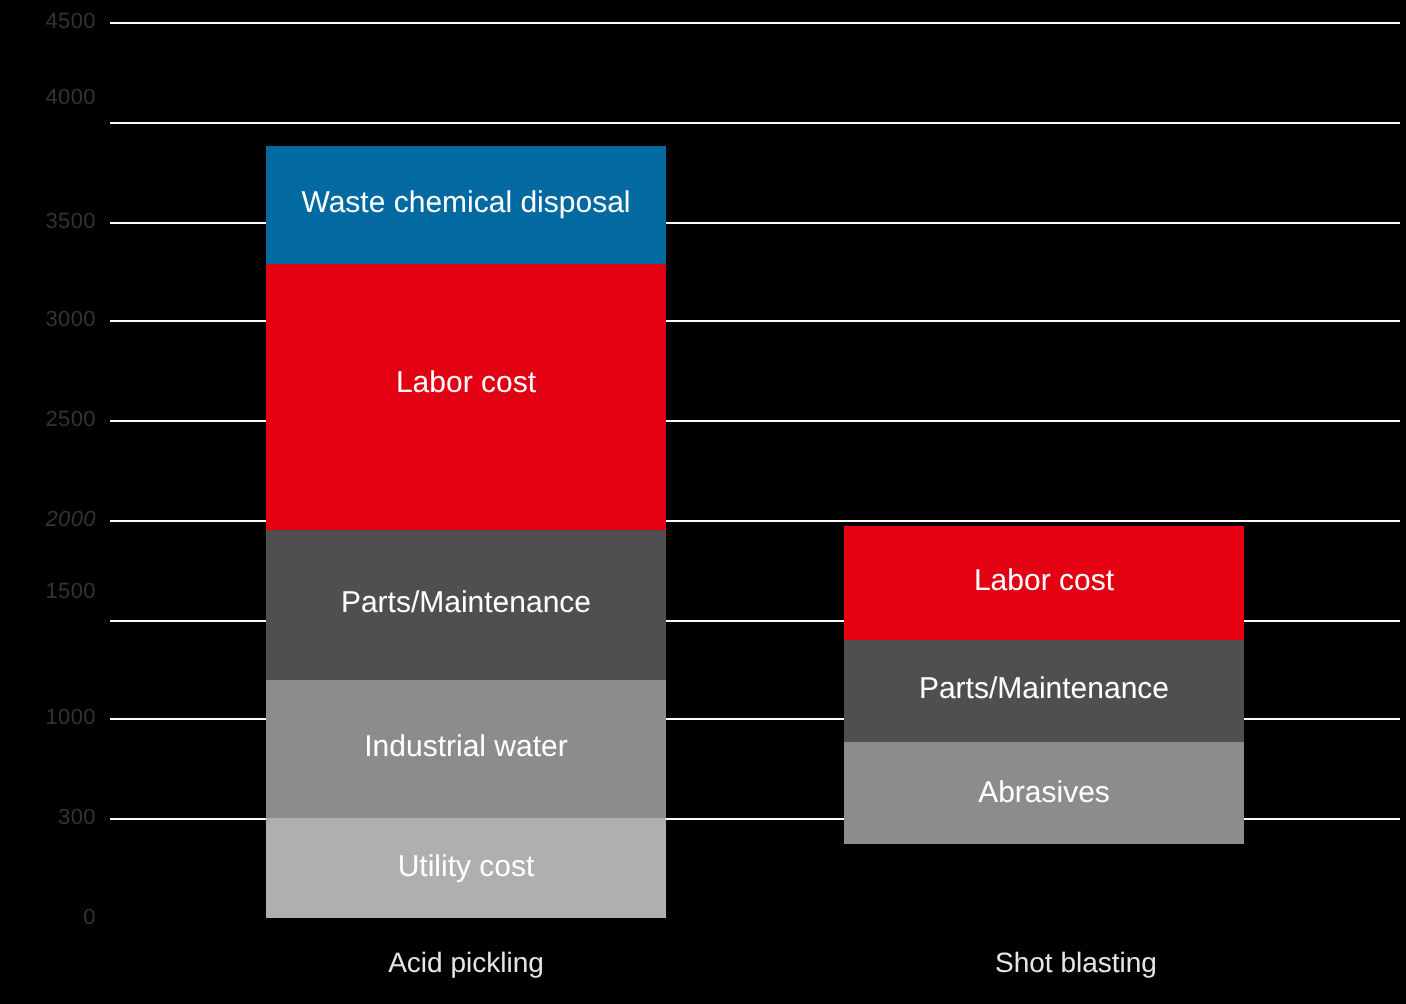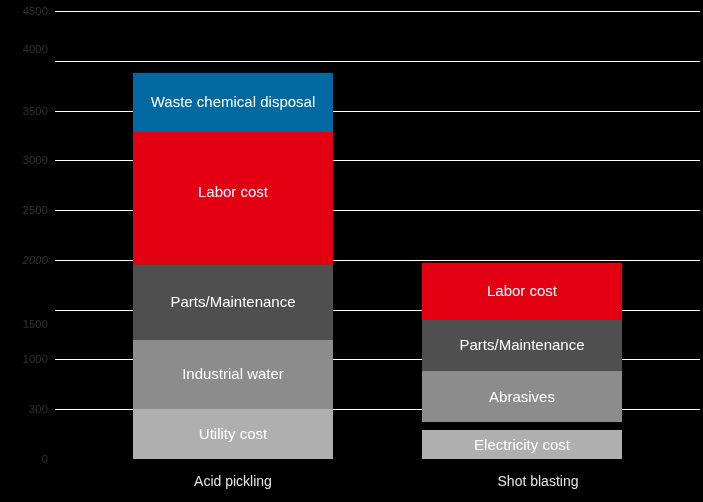--- a/index.html
+++ b/index.html
@@ -113,21 +113,21 @@
       <div class="gridline" style="top: 149.333px;"></div>
       <div class="gridline" style="top: 99.5556px;"></div>
       <div class="gridline" style="top: 49.7778px;"></div>
       <div class="gridline" style="top: 0px;"></div>
     </div>
 
   <div id="y-axis">
       <div class="ytick-label" style="top: 452px;">0</div>
       <div class="ytick-label" style="top: 402.222px;">300</div>
       <div class="ytick-label" style="top: 352.444px;">1000</div>
-      <div class="ytick-label" style="top: 317px; margin-left: 12px;">1500</div>
+      <div class="ytick-label" style="top: 289px; margin-left: 12px;">1500</div>
       <div class="ytick-label" style="top: 252.889px; font-style: italic;">2000</div>
       <div class="ytick-label" style="top: 203.111px;">2500</div>
       <div class="ytick-label" style="top: 153.333px;">3000</div>
       <div class="ytick-label" style="top: 103.556px;">3500</div>
       <div class="ytick-label" style="top: 42px;">4000</div>
       <div class="ytick-label" style="top: 4px;">4500</div>
     </div>
 
   <div id="bars-layer">
       <div class="bar-group" style="left: 133px; width: 200px; top: 60.7778px; height: 398.222px;">
@@ -141,23 +141,20 @@
           <span class="seg-label">Parts/Maintenance</span>
         </div>
         <div class="bar-segment" style="top: 59.2356px; height: 144.853px; background: rgb(227, 0, 18);">
           <span class="seg-label">Labor cost</span>
         </div>
         <div class="bar-segment" style="top: 12px; height: 59.2356px; background: #0369a1;">
           <span class="seg-label">Waste chemical disposal</span>
         </div>
       </div>
       <div class="bar-group" style="left: 422px; width: 200px; top: 262.876px; height: 196.124px;">
-        <div class="bar-segment" style="top: 167.253px; height: 28.8711px; background: rgb(175, 175, 175);">
-          <span class="seg-label">Electricity cost</span>
-        </div>
         <div class="bar-segment" style="top: 108.516px; height: 51px; background: rgb(140, 140, 140);">
           <span class="seg-label">Abrasives</span>
         </div>
         <div class="bar-segment" style="top: 56.7467px; height: 51.7689px; background: rgb(79, 79, 79);">
           <span class="seg-label">Parts/Maintenance</span>
         </div>
         <div class="bar-segment" style="top: 0px; height: 56.7467px; background: rgb(227, 0, 18);">
           <span class="seg-label">Labor cost</span>
         </div>
       </div>

